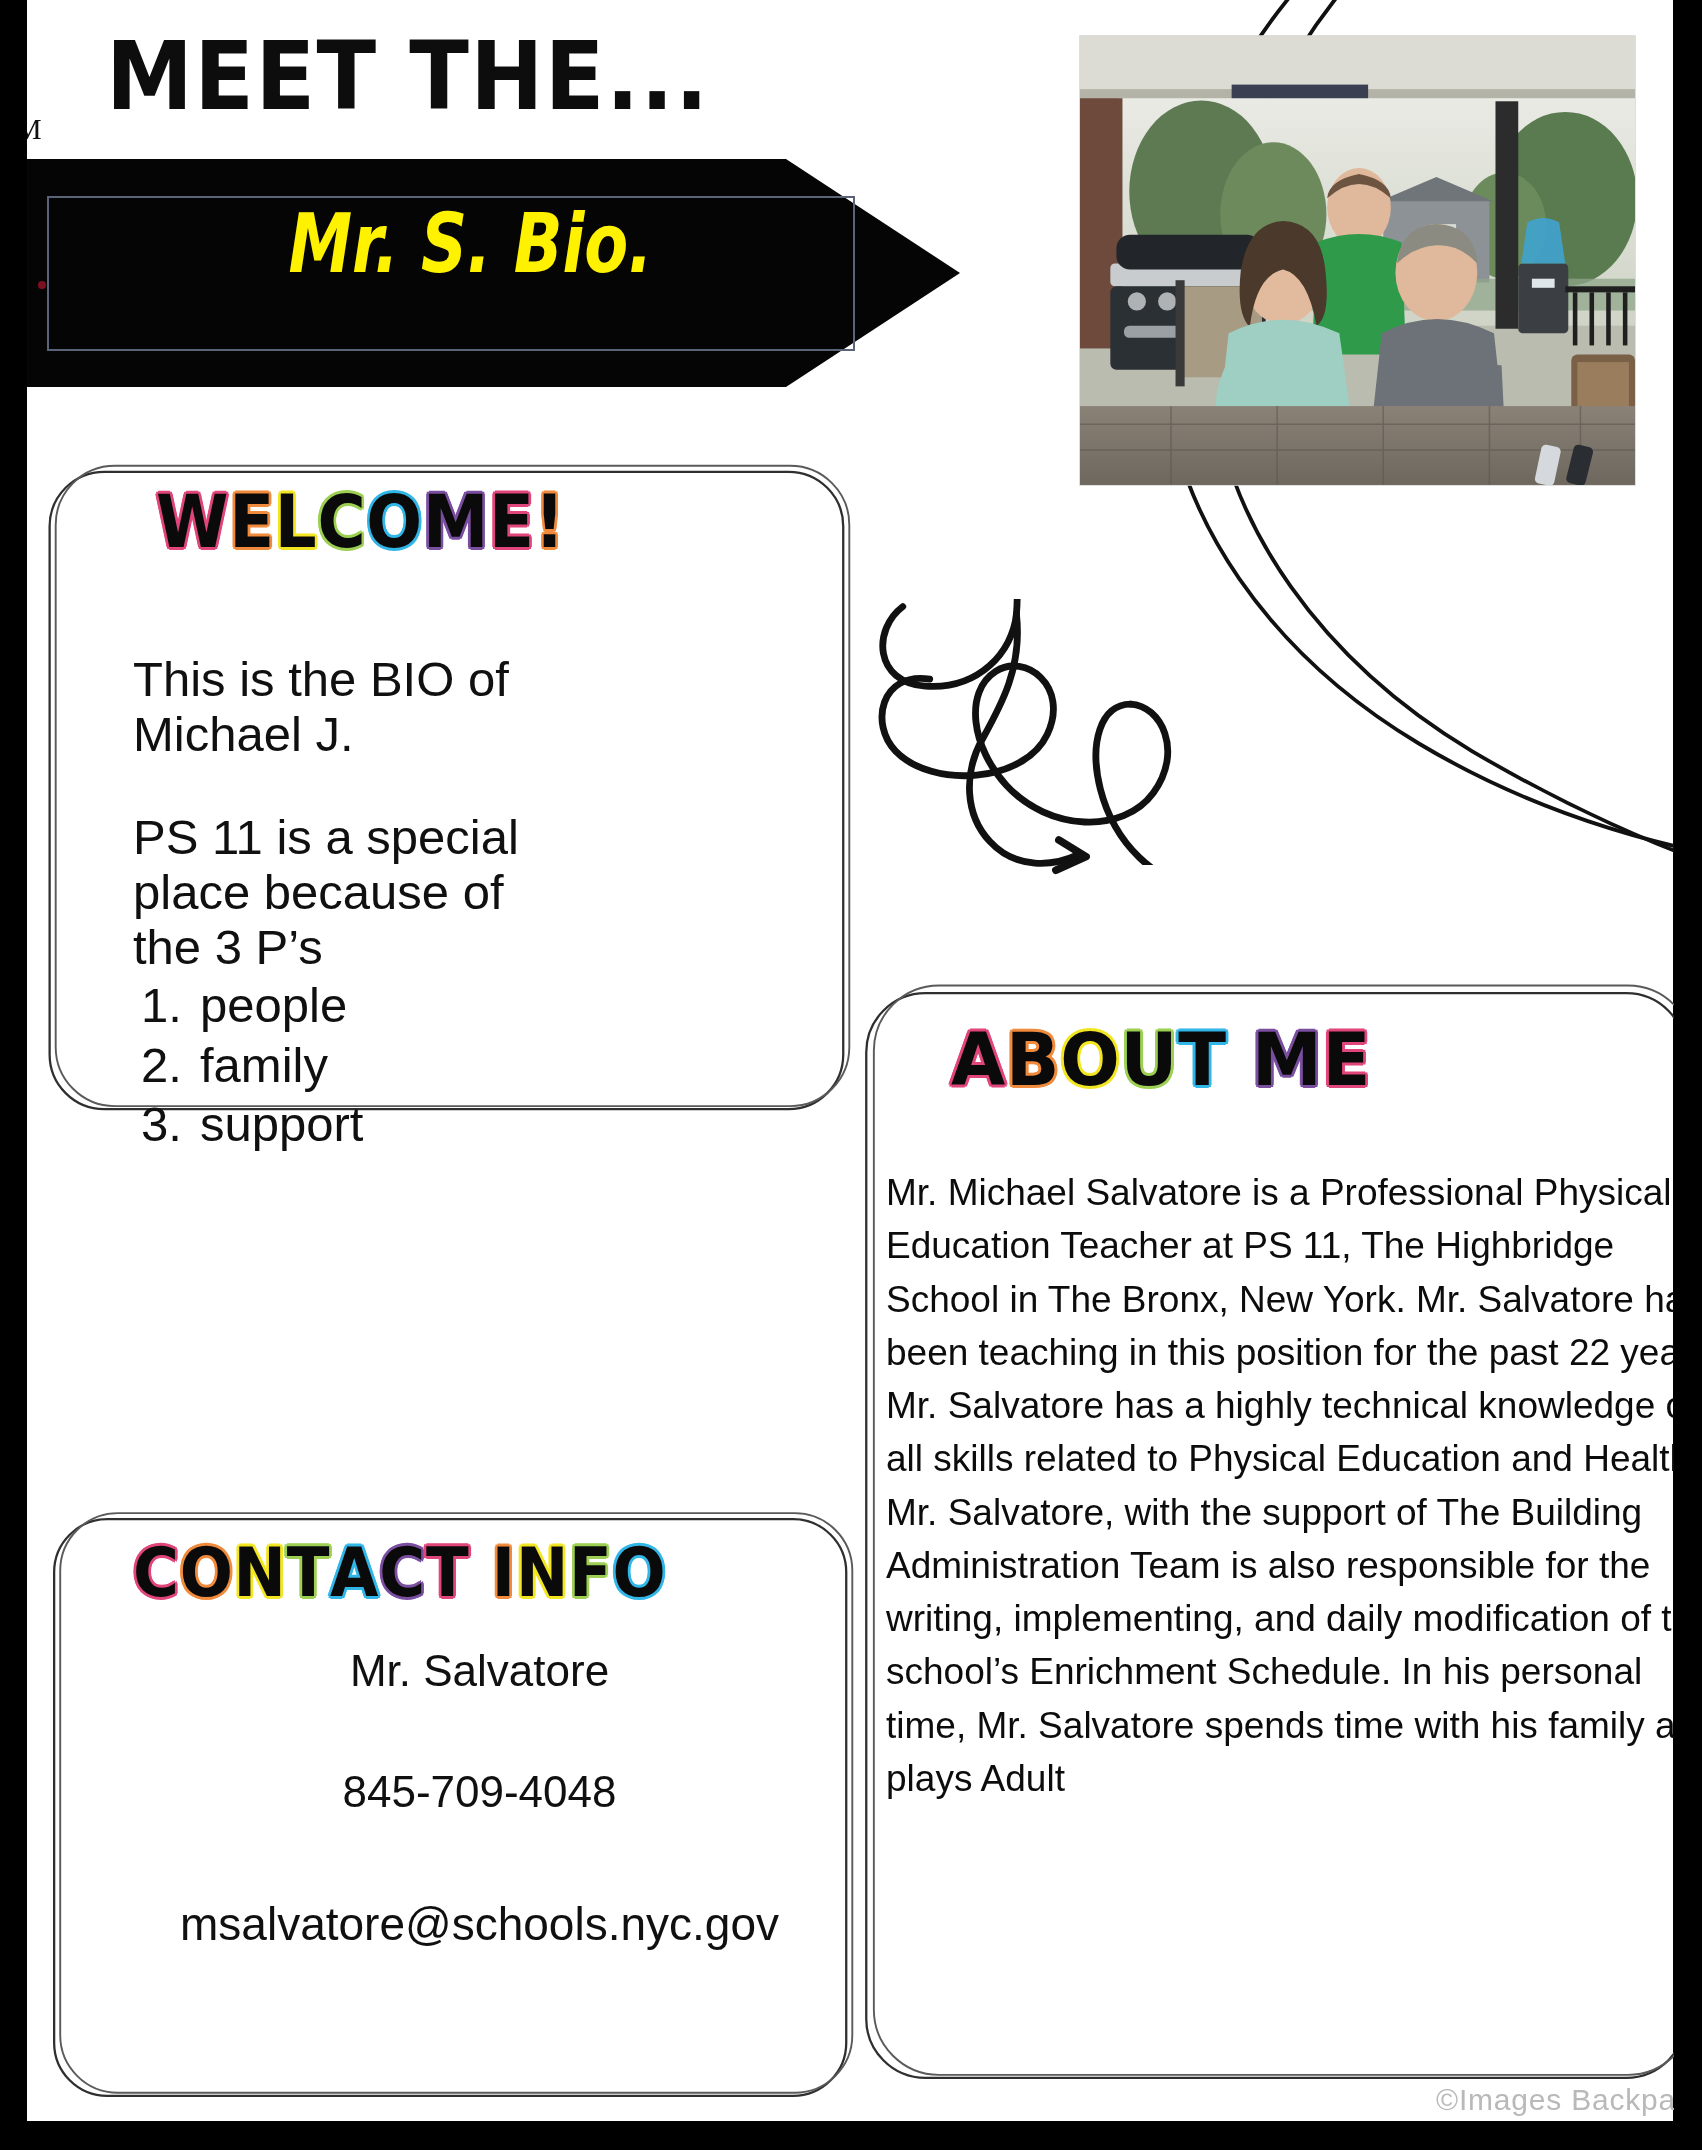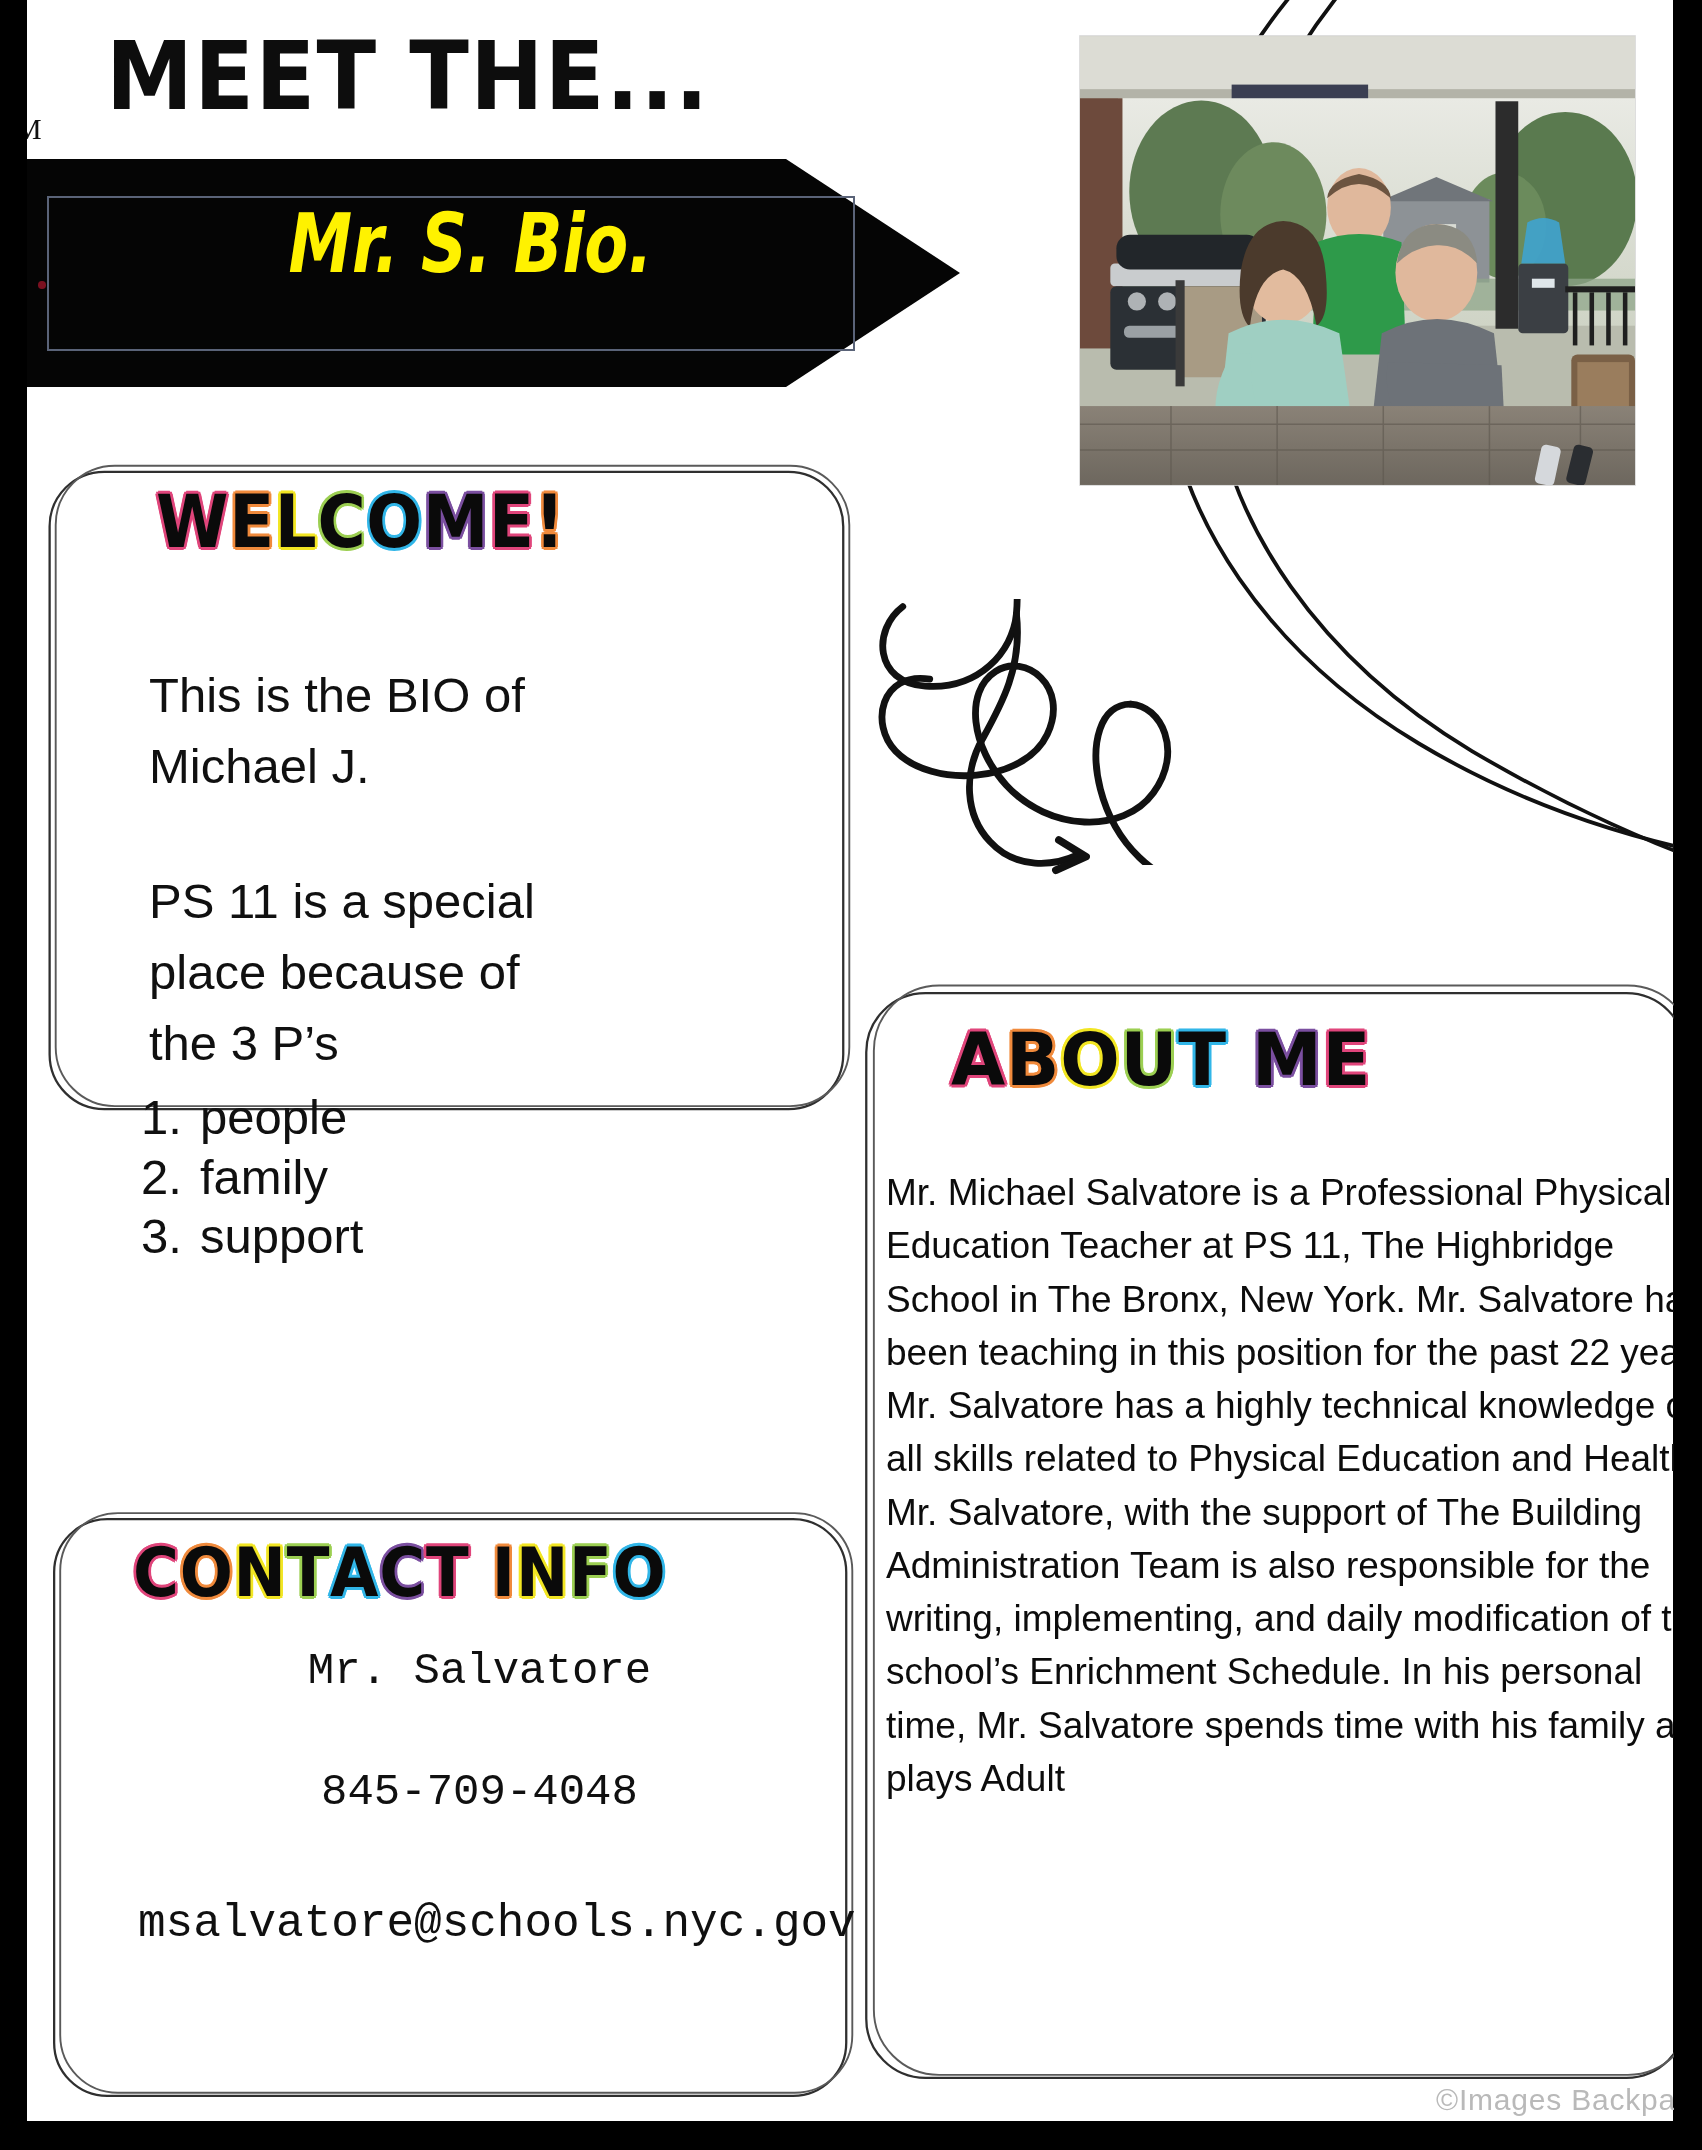--- a/index.html
+++ b/index.html
@@ -175,21 +175,21 @@
   .welcome-body {
     position: absolute;
     left: 74px;
     top: 182px;
     width: 577px;
     font-family: "Liberation Sans", sans-serif;
     font-size: 49px;
     line-height: 1.13;
     color: #101010;
   }
-  .welcome-body p { margin: 16px; }
+  .welcome-body p { margin: 0; }
   .welcome-gap { height: 47px; }
   .plist {
     margin: 0;
     padding-left: 67px;
     list-style: none;
     counter-reset: pnum;
   }
   .plist li {
     counter-increment: pnum;
     position: relative;
@@ -217,21 +217,21 @@
     top: 29px;
     font-size: 68px;
     transform: scaleX(0.92);
     transform-origin: left top;
   }
   .contact-body {
     position: absolute;
     left: 79px;
     top: 137px;
     width: 683px;
-    font-family: Liberation Mono, monospace;
+    font-family: Liberation Sans, sans-serif;
     font-size: 44px;
     line-height: 1.1;
     color: #101010;
   }
   .contact-body div { margin: 0; }
   .contact-space-a { height: 73px; }
   .contact-space-b { height: 82px; }
   .contact-email { font-size: 46px; margin-left: 4.6px; }
 
   

